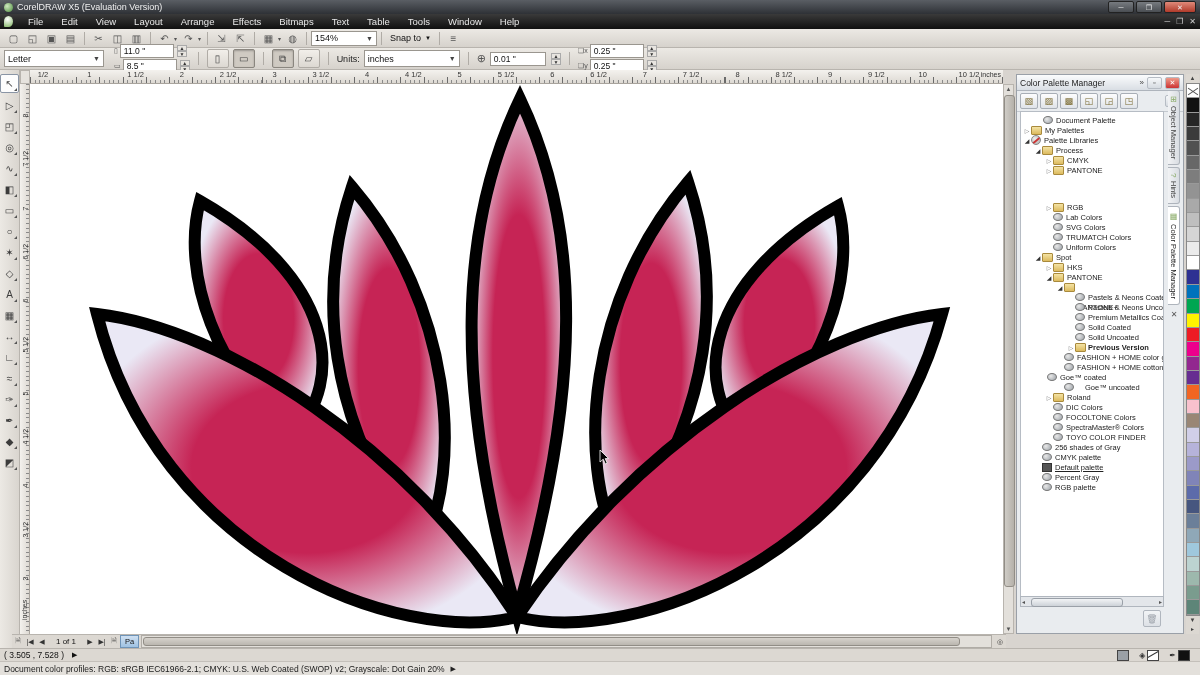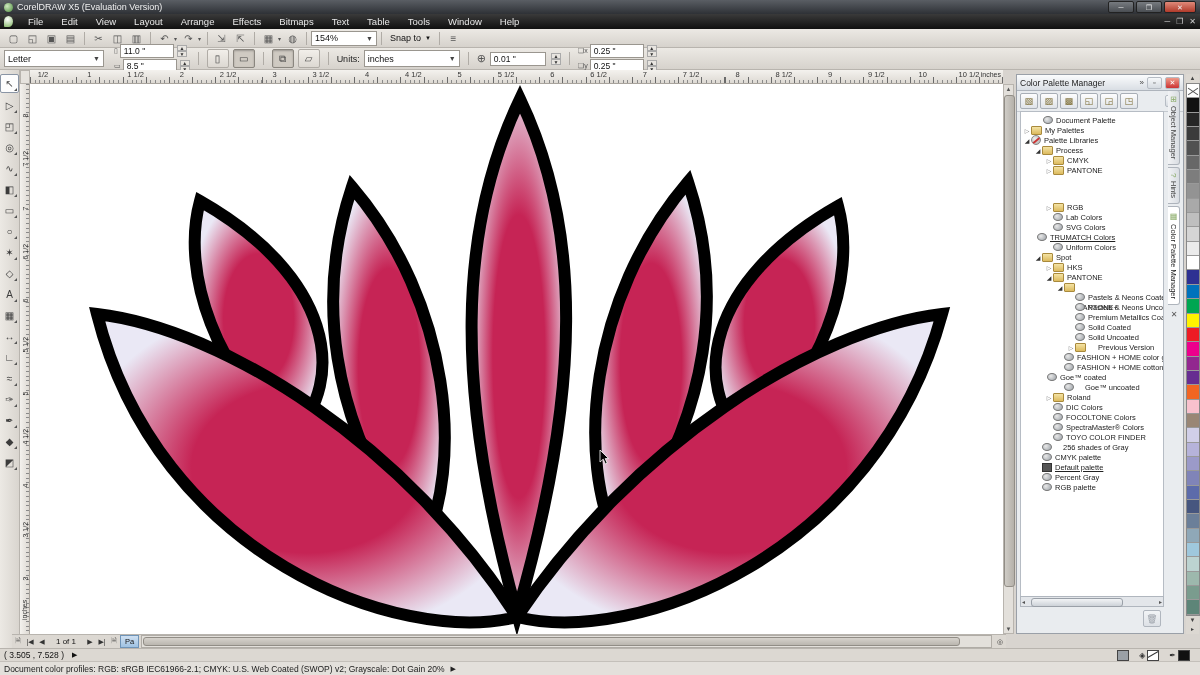--- a/index.html
+++ b/index.html
@@ -438,21 +438,21 @@
         </span>
         <span style="margin-left: 3px;">Lab Colors</span>
       </div>
       <div class="trow" style="padding-left: 24px;">
         <span class="texp"></span>
         <span class="ticon">
           <span class="i-globe"></span>
         </span>
         <span style="margin-left: 3px;">SVG Colors</span>
       </div>
-      <div class="trow" style="padding-left: 8px; text-decoration: underline;">
+      <div class="trow" style="padding-left: 24px;">
         <span class="texp"></span>
         <span class="ticon">
           <span class="i-globe"></span>
         </span>
         <span style="margin-left: 3px;">TRUMATCH Colors</span>
       </div>
       <div class="trow" style="padding-left: 24px;">
         <span class="texp"></span>
         <span class="ticon">
           <span class="i-globe"></span>
@@ -520,21 +520,21 @@
         <span class="ticon">
           <span class="i-globe"></span>
         </span>
         <span style="margin-left: 3px;">Solid Uncoated</span>
       </div>
       <div class="trow" style="padding-left: 46px;">
         <span class="texp">▷</span>
         <span class="ticon">
           <span class="i-folder"></span>
         </span>
-        <span style="margin-left: 12px;">Previous Version</span>
+        <span style="margin-left: 2px; font-weight: bold;">Previous Version</span>
       </div>
       <div class="trow" style="padding-left: 35px;">
         <span class="texp"></span>
         <span class="ticon">
           <span class="i-globe"></span>
         </span>
         <span style="margin-left: 3px;">FASHION + HOME color guide</span>
       </div>
       <div class="trow" style="padding-left: 35px;">
         <span class="texp"></span>
@@ -590,21 +590,21 @@
         <span class="ticon">
           <span class="i-globe"></span>
         </span>
         <span style="margin-left: 3px;">TOYO COLOR FINDER</span>
       </div>
       <div class="trow" style="padding-left: 13px;">
         <span class="texp"></span>
         <span class="ticon">
           <span class="i-globe"></span>
         </span>
-        <span style="margin-left: 11px; text-align: right;">256 shades of Gray</span>
+        <span style="margin-left: 3px; text-align: right;">256 shades of Gray</span>
       </div>
       <div class="trow" style="padding-left: 13px;">
         <span class="texp"></span>
         <span class="ticon">
           <span class="i-globe"></span>
         </span>
         <span style="margin-left: 3px;">CMYK palette</span>
       </div>
       <div class="trow" style="padding-left: 13px;">
         <span class="texp"></span>

